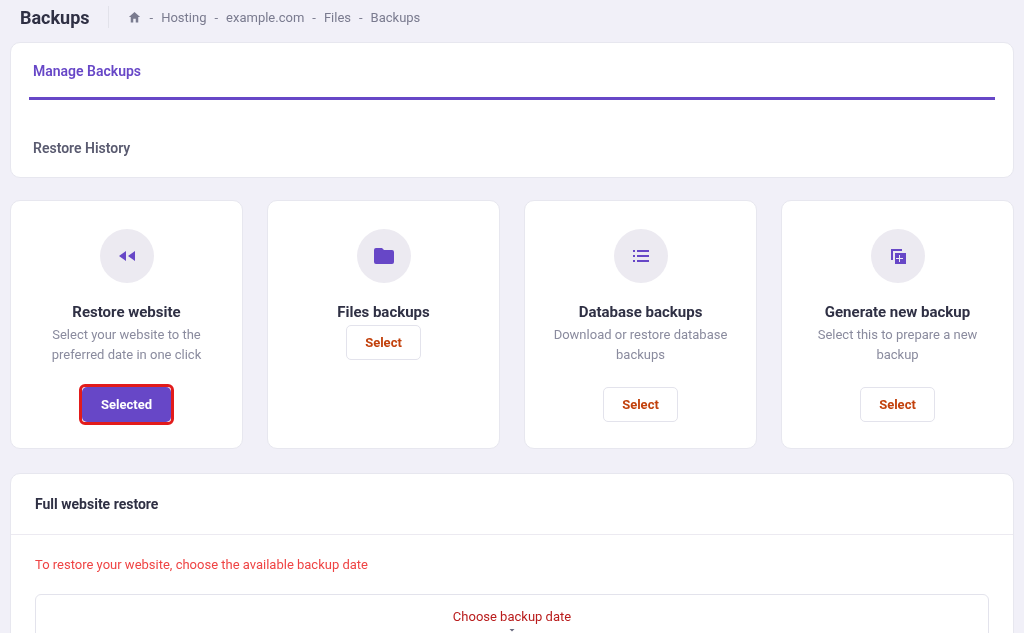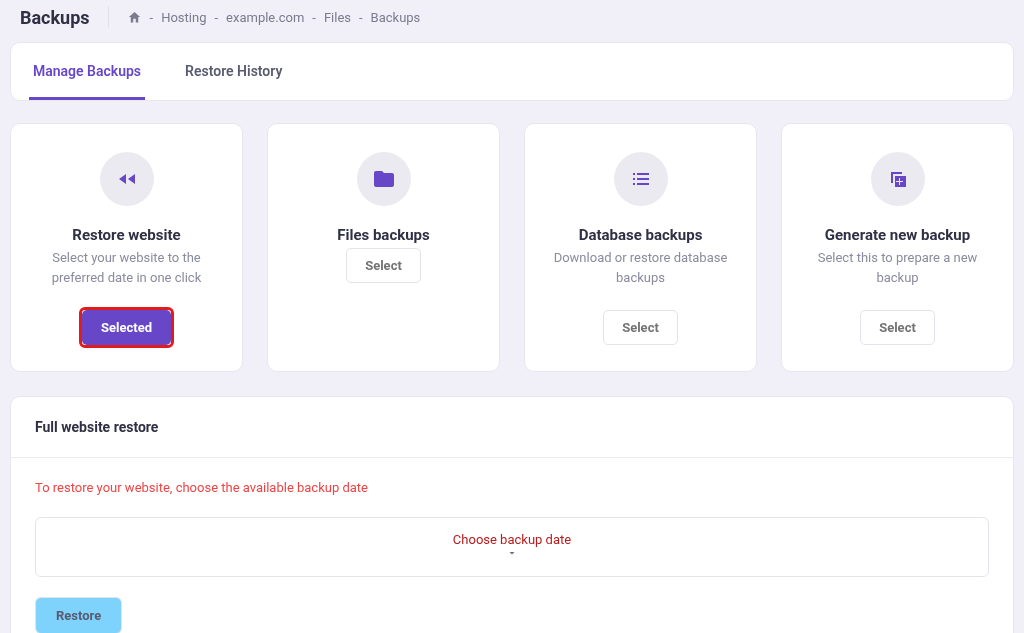--- a/index.html
+++ b/index.html
@@ -8,33 +8,33 @@
 
   .header { display: flex; align-items: center; padding: 6px 10px 14px 10px; gap: 18px; }
   .page-title { font-size: 18px; font-weight: 700; color: #2f3044; }
   .divider-v { width: 1px; height: 22px; background: #e2e2ea; }
   .breadcrumb { display: flex; align-items: center; gap: 8px; color: #7a7b8f; font-size: 13px; }
   .breadcrumb .sep { color: #7a7b8f; }
   .breadcrumb .crumb { color: #7a7b8f; }
   .home-icon svg { width: 15px; height: 15px; fill: #7a7b8f; display: block; }
 
   .tabs-card { background: #fff; border: 1px solid #e7e7ef; border-radius: 10px; padding: 0 18px; margin-bottom: 22px; }
-  .tabs { display: flex; gap: 36px; }
+  .tabs { display: flex; gap: 20px; flex-direction: column; }
   .tab { padding: 20px 4px 18px 4px; font-size: 14px; font-weight: 600; color: #5a5b70; border-bottom: 3px solid transparent; cursor: pointer; }
   .tab.active { color: #6747c7; border-bottom-color: #6747c7; }
 
   .cards-row { display: grid; grid-template-columns: repeat(4, 1fr); gap: 24px; margin-bottom: 24px; }
   .card { background: #fff; border: 1px solid #e7e7ef; border-radius: 10px; padding: 28px 18px 26px 18px; display: flex; flex-direction: column; align-items: center; text-align: center; }
   .card-icon { width: 54px; height: 54px; border-radius: 50%; background: #eceaf1; display: flex; align-items: center; justify-content: center; margin-bottom: 20px; }
   .card-icon svg { width: 24px; height: 24px; fill: #6747c7; }
   .card-title { font-size: 15px; font-weight: 700; color: #2f3044; margin-bottom: 4px; }
   .card-desc { font-size: 13px; color: #8a8b9e; line-height: 1.55; margin-bottom: 22px; min-height: 40px; }
   .btn { display: inline-block; padding: 9px 18px; border-radius: 5px; font-size: 13px; font-weight: 700; cursor: pointer; border: 1px solid transparent; }
   .btn-primary { background: #6747c7; color: #fff; }
-  .btn-outline { background: #fff; color: #737373; border-color: #e3e3ec; }
+  .btn-outline { background: #fff; color: #c2410c; border-color: #e3e3ec; }
   .highlight-red { outline: 3px solid #e21b1b; outline-offset: 0; border-radius: 3px; }
 
   .panel { background: #fff; border: 1px solid #e7e7ef; border-radius: 10px; }
   .panel-header { padding: 22px 24px; font-size: 14px; font-weight: 700; color: #2f3044; border-bottom: 1px solid #eceaf1; }
   .panel-body { padding: 22px 24px 26px 24px; }
   .panel-instr { font-size: 13px; color: #ef4444; margin-bottom: 22px; }
   .select-row { position: relative; }
   .select-box { width: 100%; border: 1px solid #e3e3ec; border-radius: 6px; padding: 14px 16px; font-size: 13px; color: #b91c1c; background: #fff; display: flex; align-items: center; justify-content: space-between; cursor: pointer; flex-direction: column; }
   .chevron svg { width: 12px; height: 12px; fill: #6a6b80; }
   .btn-restore { margin-top: 20px; background: #7dd3fc; color: #5a5b70; border: 1px solid #e3e3ec; padding: 10px 20px; border-radius: 6px; font-size: 13px; font-weight: 700; cursor: pointer; }

